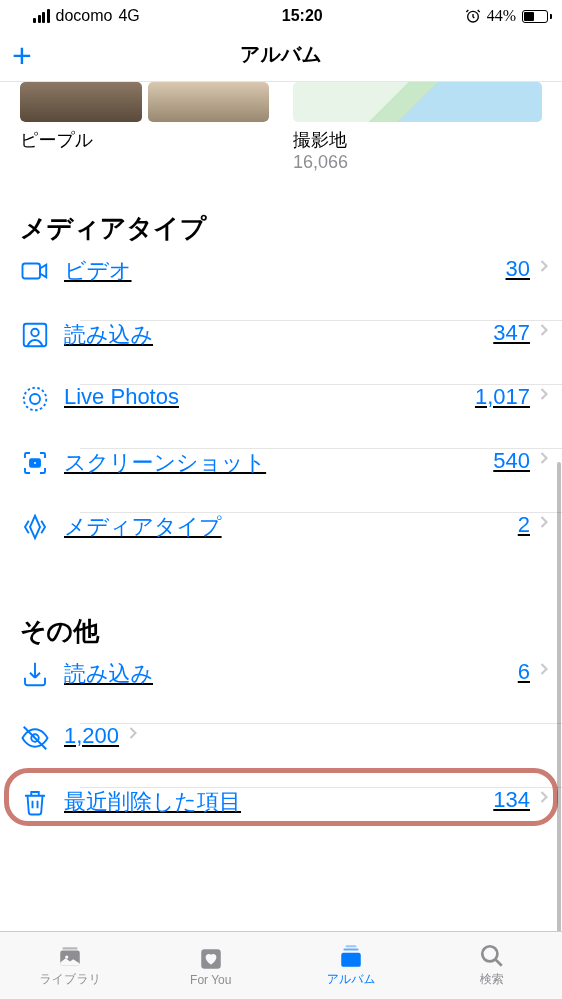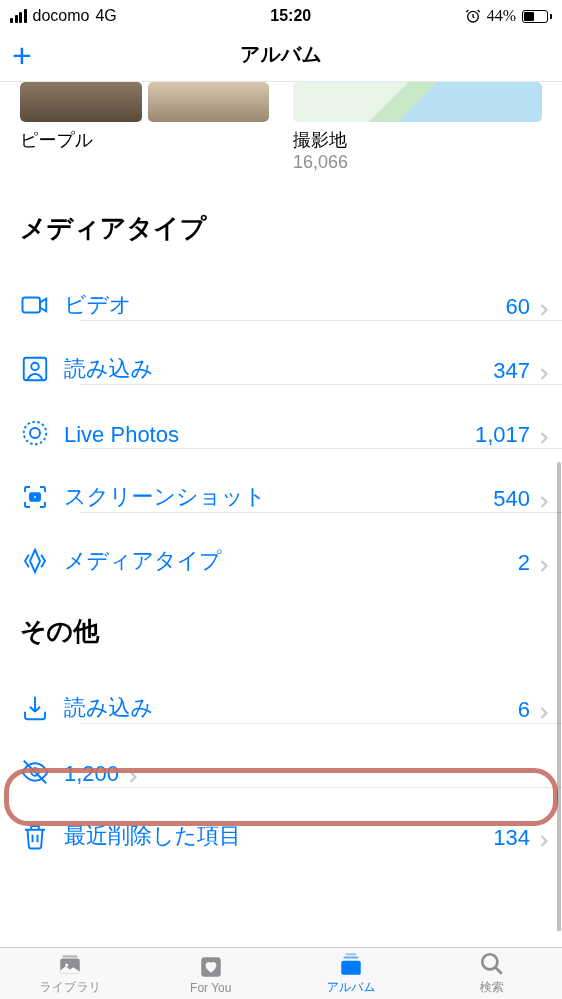--- a/index.html
+++ b/index.html
@@ -12,20 +12,21 @@
     overflow: hidden;
   }
   .status-bar {
     height: 28px;
     display: flex;
     align-items: center;
     justify-content: space-between;
     padding: 4px 10px 0 10px;
     font-size: 16px;
     font-weight: 500;
+    margin-left: 23px;
   }
   .status-left { display: flex; align-items: center; gap: 6px; }
   .status-right { display: flex; align-items: center; gap: 6px; font-family: Liberation Serif, serif; }
   .bars { display: flex; align-items: flex-end; gap: 1.5px; }
   .bars span { width: 3px; background: #000; display: block; border-radius: 1px; }
   .bars span:nth-child(1){height:5px}
   .bars span:nth-child(2){height:8px}
   .bars span:nth-child(3){height:11px}
   .bars span:nth-child(4){height:14px}
   .battery { display:flex; align-items:center; gap:2px;}
@@ -59,24 +60,25 @@
   .thumb-img.people div { flex:1; height:100%; border-radius:5px; }
   .thumb-label { font-size: 18px; color:#000; }
   .thumb-count { font-size: 18px; color:#8e8e93; }
   .section-title {
     font-size: 26px;
     font-weight: 700;
     padding: 38px 20px 10px 20px;
   }
   .row {
     display:flex;
-    align-items:flex-end;
+    align-items:flex-start;
     height: 64px;
     padding: 0 8px 0 20px;
     position:relative;
+    text-decoration:underline;
   }
   .row + .row::before {
     content:"";
     position:absolute;
     left: 80px;
     right: 0;
     top:0;
     height:0.5px;
     background:#e5e5e5;
   }
@@ -108,21 +110,21 @@
     width:4px;
     height:480px;
     background:#00000040;
     border-radius:2px;
   }
   .tabbar {
     position:absolute;
     bottom:0;
     left:0;
     right:0;
-    height:52px;
+    height:68px;
     background:#f8f8f8f0;
     border-top:0.5px solid #ccc;
     display:flex;
   }
   .tab { flex:1; display:flex; flex-direction:column; align-items:center; justify-content:center; gap:2px; color:#8e8e93; }
   .tab.active { color:#007aff; }
   .tab-label { font-size: 12px; }
   svg { display:block; }
 </style>
 </head>
@@ -182,21 +184,21 @@
   <div class="section-title">メディアタイプ</div>
 
   <div class="row">
     <span class="row-icon">
         <svg width="30" height="30" viewBox="0 0 24 24" fill="none" stroke="#007aff" stroke-width="1.5">
           <rect x="2" y="6" width="14" height="12" rx="2"></rect>
           <path d="M16 10l5-3v10l-5-3z"></path>
         </svg>
       </span>
     <span class="row-label">ビデオ</span>
-    <span class="row-count">60</span>
+    <span class="row-count">30</span>
     <span class="row-chev">
         <svg width="20" height="20" viewBox="0 0 24 24" fill="none" stroke="currentColor" stroke-width="2.5">
           <path d="M9 6l6 6-6 6"></path>
         </svg>
       </span>
   </div>
 
   <div class="row">
     <span class="row-icon">
         <svg width="30" height="30" viewBox="0 0 24 24" fill="none" stroke="#007aff" stroke-width="1.5">

